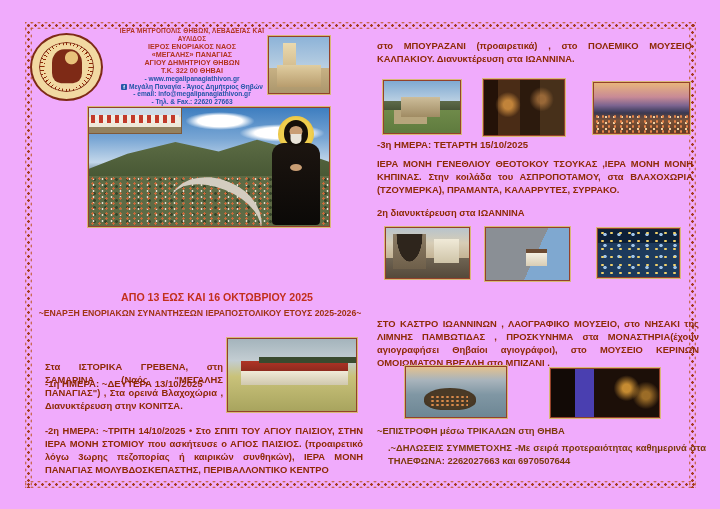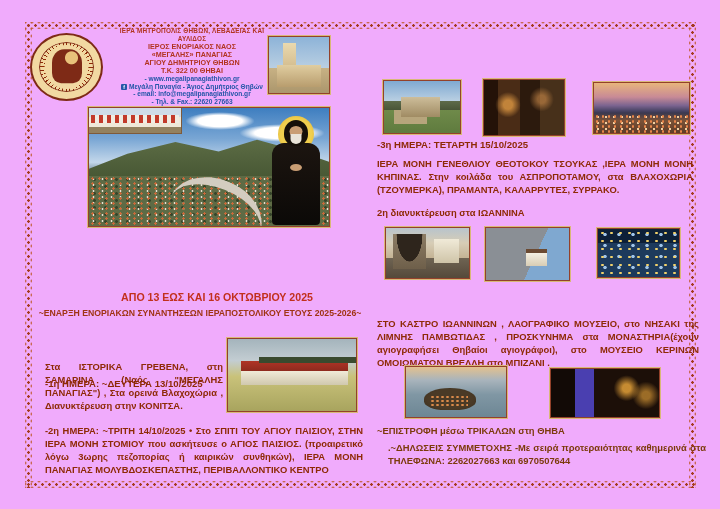--- a/index.html
+++ b/index.html
@@ -170,20 +170,21 @@
 
   <div class="abs dates red ctr" style="left:56px;top:291px;width:322px;">ΑΠΟ 13 ΕΩΣ ΚΑΙ 16 ΟΚΤΩΒΡΙΟΥ 2025</div>
   <div class="abs season ctr" style="left:33px;top:308px;width:334px;">~ΕΝΑΡΞΗ ΕΝΟΡΙΑΚΩΝ ΣΥΝΑΝΤΗΣΕΩΝ ΙΕΡΑΠΟΣΤΟΛΙΚΟΥ ΕΤΟΥΣ 2025-2026~</div>
 
   <div class="abs hline" style="left:45px;top:342px;margin-top:36px;">-1η ΗΜΕΡΑ:  ~ΔΕΥΤΕΡΑ 13/10/2025</div>
   <div class="abs body jst" style="left:45px;top:360px;width:178px;">Στα ΙΣΤΟΡΙΚΑ ΓΡΕΒΕΝΑ, στη ΣΑΜΑΡΙΝΑ (Ναός "ΜΕΓΑΛΗΣ ΠΑΝΑΓΙΑΣ") , Στα ορεινά Βλαχοχώρια , Διανυκτέρευση στην ΚΟΝΙΤΣΑ.</div>
   <div class="abs ph ph-samarina" style="left:227px;top:338px;width:130px;height:74px;"></div>
 
   <div class="abs body jst" style="left:45px;top:424px;width:318px;">-2η ΗΜΕΡΑ: ~ΤΡΙΤΗ 14/10/2025 • Στο ΣΠΙΤΙ ΤΟΥ ΑΓΙΟΥ ΠΑΙΣΙΟΥ, ΣΤΗΝ ΙΕΡΑ ΜΟΝΗ ΣΤΟΜΙΟΥ που ασκήτευσε ο ΑΓΙΟΣ ΠΑΙΣΙΟΣ. (προαιρετικό λόγω 3ωρης πεζοπορίας ή καιρικών συνθηκών), ΙΕΡΑ ΜΟΝΗ ΠΑΝΑΓΙΑΣ ΜΟΛΥΒΔΟΣΚΕΠΑΣΤΗΣ, ΠΕΡΙΒΑΛΛΟΝΤΙΚΟ ΚΕΝΤΡΟ</div>
 
+  <div class="abs body jst" style="left:377px;top:39px;width:315px;">στο ΜΠΟΥΡΑΖΑΝΙ (προαιρετικά) , στο ΠΟΛΕΜΙΚΟ ΜΟΥΣΕΙΟ ΚΑΛΠΑΚΙΟΥ. Διανυκτέρευση στα ΙΩΑΝΝΙΝΑ.</div>
 
   <div class="abs ph ph-monastery" style="left:383px;top:80px;width:78px;height:54px;"></div>
   <div class="abs ph ph-museum" style="left:483px;top:79px;width:82px;height:57px;"></div>
   <div class="abs ph ph-sunset" style="left:593px;top:82px;width:97px;height:52px;"></div>
 
   <div class="abs hline" style="left:377px;top:139px;">-3η ΗΜΕΡΑ: ΤΕΤΑΡΤΗ 15/10/2025</div>
   <div class="abs body jst" style="left:377px;top:157px;width:316px;">ΙΕΡΑ ΜΟΝΗ ΓΕΝΕΘΛΙΟΥ ΘΕΟΤΟΚΟΥ ΤΣΟΥΚΑΣ ,ΙΕΡΑ ΜΟΝΗ  ΜΟΝΗ ΚΗΠΙΝΑΣ. Στην κοιλάδα του ΑΣΠΡΟΠΟΤΑΜΟΥ, στα ΒΛΑΧΟΧΩΡΙΑ (ΤΖΟΥΜΕΡΚΑ), ΠΡΑΜΑΝΤΑ, ΚΑΛΑΡΡΥΤΕΣ, ΣΥΡΡΑΚΟ.</div>
   <div class="abs body" style="left:377px;top:206px;">2η διανυκτέρευση στα ΙΩΑΝΝΙΝΑ</div>
 
   <div class="abs ph ph-castle" style="left:385px;top:227px;width:85px;height:52px;"></div>

